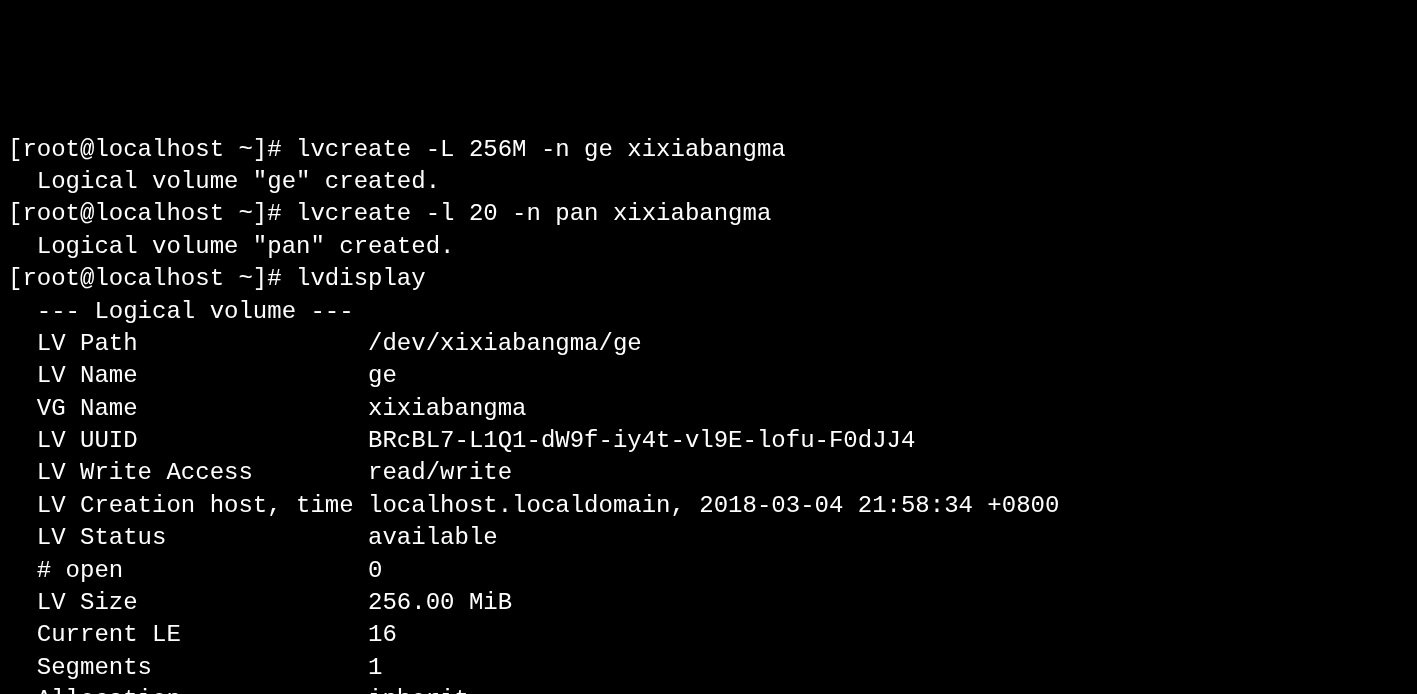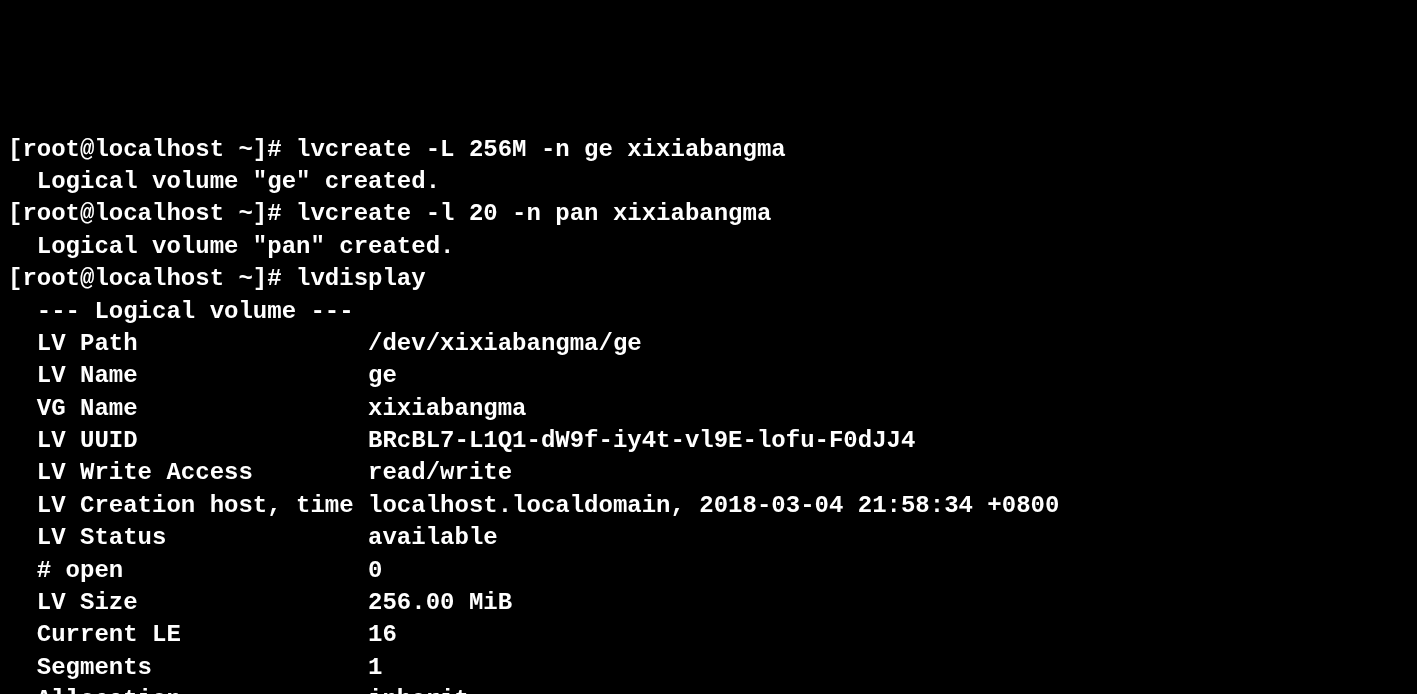--- a/index.html
+++ b/index.html
@@ -17,21 +17,20 @@
       white-space: pre;
       width: 1417px;
       height: 694px;
       overflow: hidden;
     }
     .terminal {
       white-space: pre;
     }
     .line {
       display: block;
-      font-weight: bold;
     }
   </style>
 </head>
 <body>
 
 
 
 <div class="terminal"><span class="line">[root@localhost ~]# lvcreate -L 256M -n ge xixiabangma</span><span class="line">  Logical volume "ge" created.</span><span class="line">[root@localhost ~]# lvcreate -l 20 -n pan xixiabangma</span><span class="line">  Logical volume "pan" created.</span><span class="line">[root@localhost ~]# lvdisplay</span><span class="line">  --- Logical volume ---</span><span class="line">  LV Path                /dev/xixiabangma/ge</span><span class="line">  LV Name                ge</span><span class="line">  VG Name                xixiabangma</span><span class="line">  LV UUID                BRcBL7-L1Q1-dW9f-iy4t-vl9E-lofu-F0dJJ4</span><span class="line">  LV Write Access        read/write</span><span class="line">  LV Creation host, time localhost.localdomain, 2018-03-04 21:58:34 +0800</span><span class="line">  LV Status              available</span><span class="line">  # open                 0</span><span class="line">  LV Size                256.00 MiB</span><span class="line">  Current LE             16</span><span class="line">  Segments               1</span><span class="line">  Allocation             inherit</span></div>
 
 

